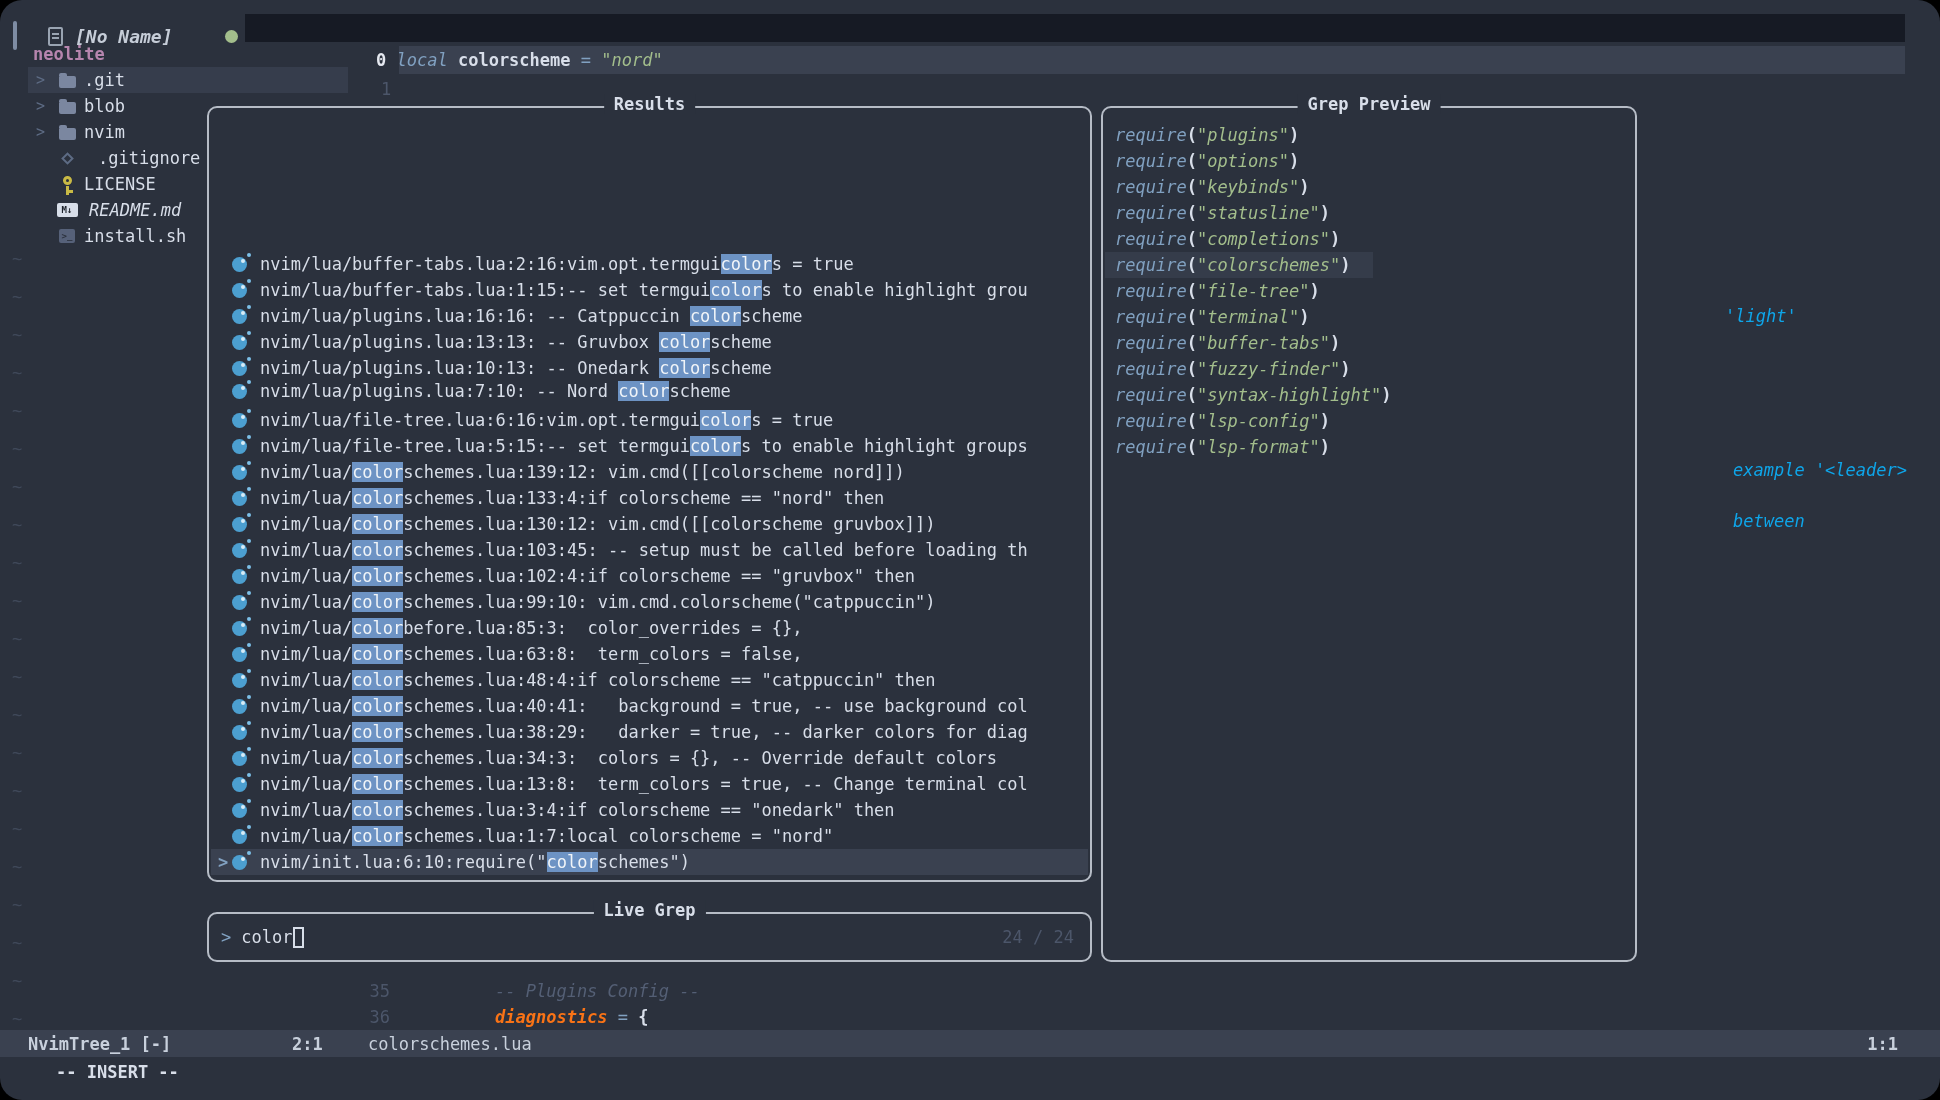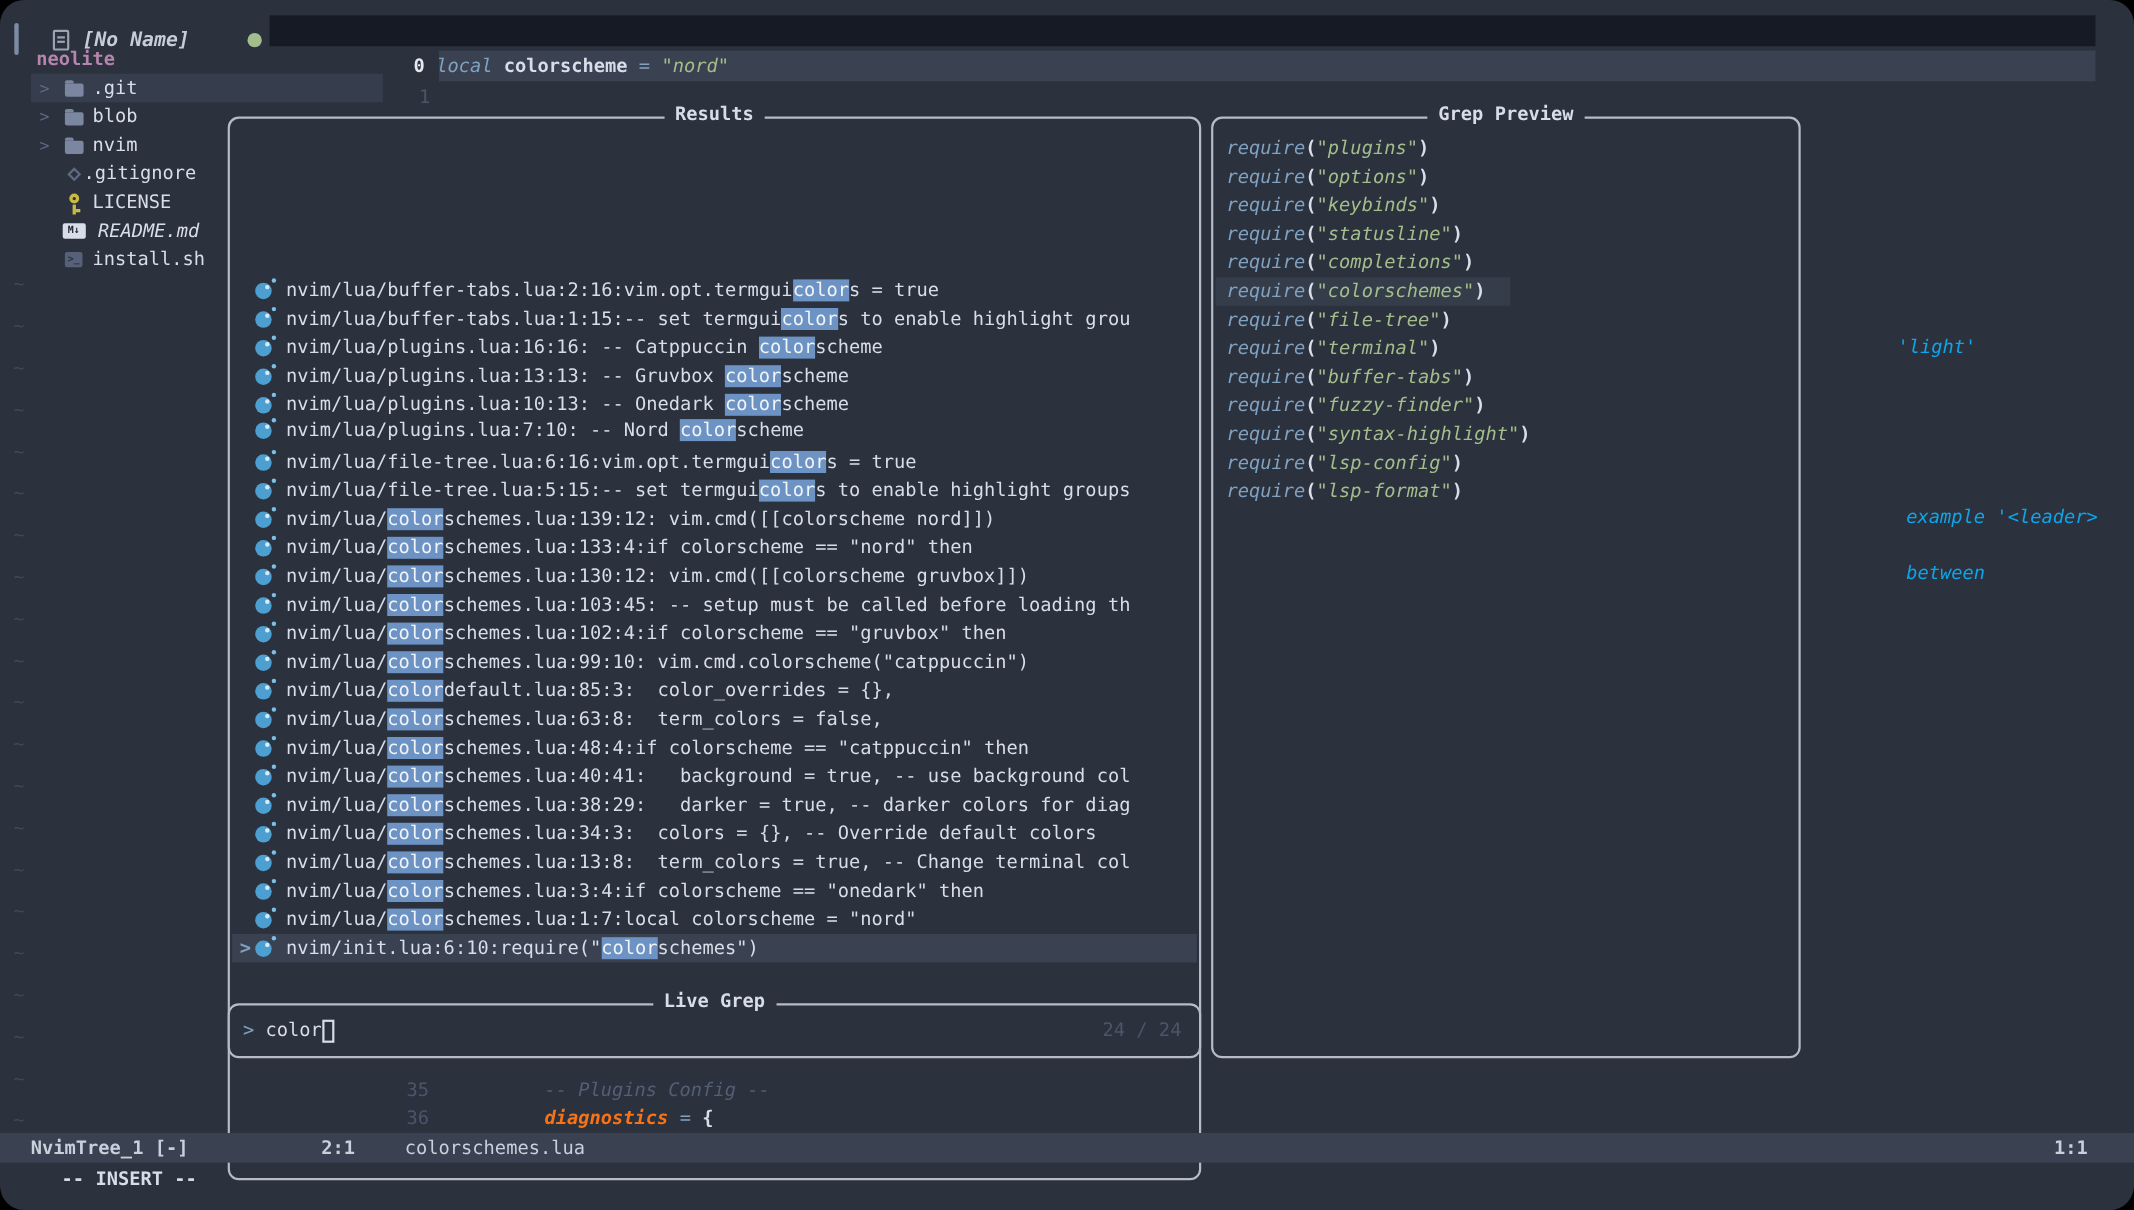--- a/index.html
+++ b/index.html
@@ -36,21 +36,21 @@
   .git-icon { width:9px; height:9px; border:2px solid #5d6b84; transform:rotate(45deg); }
   .key-icon { width:9px; height:9px; border:3px solid #c9ba45; border-radius:50%; position:relative; margin-bottom:8px; }
   .key-icon::after { content:""; position:absolute; left:0px; top:7px; width:3px; height:9px; background:#c9ba45; }
   .key-icon::before { content:""; position:absolute; left:3px; top:11px; width:4px; height:3px; background:#c9ba45; }
   .md-icon { width:21px; height:14px; background:#d8dee9; border-radius:2px; color:#1d222b; font-size:9px; font-weight:bold; display:flex; align-items:center; justify-content:center; }
   .sh-icon { width:16px; height:14px; background:#566179; border-radius:2px; color:#2b313d; font-size:9px; font-weight:bold; display:flex; align-items:center; justify-content:center; }
   .tilde { position:absolute; left:12px; height:26px; color:#3f4859; font-size:17px; }
   
   .panel { position:absolute; border:2px solid #b6bcc6; border-radius:10px; background:#2b313d; }
   .panel-title { position:absolute; top:-14px; left:50%; transform:translateX(-50%); background:#2b313d; padding:0 10px; font-size:17px; font-weight:bold; color:#d8dee9; white-space:pre; }
-  #results-panel { left:207px; top:106px; width:885px; height:967px; }
+  #results-panel { left:207px; top:106px; width:885px; height:776px; }
   #livegrep-panel { left:207px; top:912px; width:885px; height:50px; }
   #preview-panel { left:1101px; top:106px; width:536px; height:856px; }
   .result-row { position:absolute; left:2px; right:2px; height:26px; display:flex; align-items:center; font-size:17px; color:#d8dee9; white-space:pre; }
   .result-row.selected { background:#3a4150; }
   .result-caret { position:absolute; left:7px; color:#81a1c1; font-weight:bold; }
   .lua-icon { position:absolute; left:21px; width:15px; height:15px; border-radius:50%; background:#4c9fd0; }
   .lua-icon::after { content:""; position:absolute; right:2px; top:2px; width:4px; height:4px; border-radius:50%; background:#d8ecf7; }
   .lua-icon::before { content:""; position:absolute; right:-4px; top:-4px; width:4px; height:4px; border-radius:50%; background:#7cc0e8; }
   .result-text { position:absolute; left:49px; white-space:pre; }
   .match-hl { background:#6d93c4; color:#f0f4f8; }
@@ -119,21 +119,21 @@
         <span class="tree-chevron">&gt;</span>
         <span class="tree-icon-slot">
           <span class="folder-icon"></span>
         </span>
         <span class="tree-label" style="left: 56px;">nvim</span>
       </div>
       <div class="tree-row" style="top: 145px;">
         <span class="tree-icon-slot">
           <span class="git-icon"></span>
         </span>
-        <span class="tree-label" style="left: 48px;">.gitignore</span>
+        <span class="tree-label" style="left: 70px;">.gitignore</span>
       </div>
       <div class="tree-row" style="top: 171px;">
         <span class="tree-icon-slot">
           <span class="key-icon"></span>
         </span>
         <span class="tree-label" style="left: 56px;">LICENSE</span>
       </div>
       <div class="tree-row" style="top: 197px;">
         <span class="tree-icon-slot">
           <span class="md-icon">M↓</span>
@@ -181,21 +181,21 @@
         <div class="result-row" style="top: 247px;"><span class="lua-icon"></span><span class="result-text"><span>nvim/lua/plugins.lua:10:13: -- Onedark </span><span class="match-hl">color</span><span>scheme</span></span></div>
         <div class="result-row" style="top: 270px;"><span class="lua-icon"></span><span class="result-text"><span>nvim/lua/plugins.lua:7:10: -- Nord </span><span class="match-hl">color</span><span>scheme</span></span></div>
         <div class="result-row" style="top: 299px;"><span class="lua-icon"></span><span class="result-text"><span>nvim/lua/file-tree.lua:6:16:vim.opt.termgui</span><span class="match-hl">color</span><span>s = true</span></span></div>
         <div class="result-row" style="top: 325px;"><span class="lua-icon"></span><span class="result-text"><span>nvim/lua/file-tree.lua:5:15:-- set termgui</span><span class="match-hl">color</span><span>s to enable highlight groups</span></span></div>
         <div class="result-row" style="top: 351px;"><span class="lua-icon"></span><span class="result-text"><span>nvim/lua/</span><span class="match-hl">color</span><span>schemes.lua:139:12: vim.cmd([[colorscheme nord]])</span></span></div>
         <div class="result-row" style="top: 377px;"><span class="lua-icon"></span><span class="result-text"><span>nvim/lua/</span><span class="match-hl">color</span><span>schemes.lua:133:4:if colorscheme == "nord" then</span></span></div>
         <div class="result-row" style="top: 403px;"><span class="lua-icon"></span><span class="result-text"><span>nvim/lua/</span><span class="match-hl">color</span><span>schemes.lua:130:12: vim.cmd([[colorscheme gruvbox]])</span></span></div>
         <div class="result-row" style="top: 429px;"><span class="lua-icon"></span><span class="result-text"><span>nvim/lua/</span><span class="match-hl">color</span><span>schemes.lua:103:45: -- setup must be called before loading th</span></span></div>
         <div class="result-row" style="top: 455px;"><span class="lua-icon"></span><span class="result-text"><span>nvim/lua/</span><span class="match-hl">color</span><span>schemes.lua:102:4:if colorscheme == "gruvbox" then</span></span></div>
         <div class="result-row" style="top: 481px;"><span class="lua-icon"></span><span class="result-text"><span>nvim/lua/</span><span class="match-hl">color</span><span>schemes.lua:99:10: vim.cmd.colorscheme("catppuccin")</span></span></div>
-        <div class="result-row" style="top: 507px;"><span class="lua-icon"></span><span class="result-text"><span>nvim/lua/</span><span class="match-hl">color</span><span>default.lua:85:3:  color_overrides = {},</span></span></div>
+        <div class="result-row" style="top: 507px;"><span class="lua-icon"></span><span class="result-text"><span>nvim/lua/</span><span class="match-hl">color</span><span>before.lua:85:3:  color_overrides = {},</span></span></div>
         <div class="result-row" style="top: 533px;"><span class="lua-icon"></span><span class="result-text"><span>nvim/lua/</span><span class="match-hl">color</span><span>schemes.lua:63:8:  term_colors = false,</span></span></div>
         <div class="result-row" style="top: 559px;"><span class="lua-icon"></span><span class="result-text"><span>nvim/lua/</span><span class="match-hl">color</span><span>schemes.lua:48:4:if colorscheme == "catppuccin" then</span></span></div>
         <div class="result-row" style="top: 585px;"><span class="lua-icon"></span><span class="result-text"><span>nvim/lua/</span><span class="match-hl">color</span><span>schemes.lua:40:41:   background = true, -- use background col</span></span></div>
         <div class="result-row" style="top: 611px;"><span class="lua-icon"></span><span class="result-text"><span>nvim/lua/</span><span class="match-hl">color</span><span>schemes.lua:38:29:   darker = true, -- darker colors for diag</span></span></div>
         <div class="result-row" style="top: 637px;"><span class="lua-icon"></span><span class="result-text"><span>nvim/lua/</span><span class="match-hl">color</span><span>schemes.lua:34:3:  colors = {}, -- Override default colors</span></span></div>
         <div class="result-row" style="top: 663px;"><span class="lua-icon"></span><span class="result-text"><span>nvim/lua/</span><span class="match-hl">color</span><span>schemes.lua:13:8:  term_colors = true, -- Change terminal col</span></span></div>
         <div class="result-row" style="top: 689px;"><span class="lua-icon"></span><span class="result-text"><span>nvim/lua/</span><span class="match-hl">color</span><span>schemes.lua:3:4:if colorscheme == "onedark" then</span></span></div>
         <div class="result-row" style="top: 715px;"><span class="lua-icon"></span><span class="result-text"><span>nvim/lua/</span><span class="match-hl">color</span><span>schemes.lua:1:7:local colorscheme = "nord"</span></span></div>
         <div class="result-row selected" style="top: 741px;"><span class="result-caret">&gt;</span><span class="lua-icon"></span><span class="result-text"><span>nvim/init.lua:6:10:require("</span><span class="match-hl">color</span><span>schemes")</span></span></div>
       </div>

